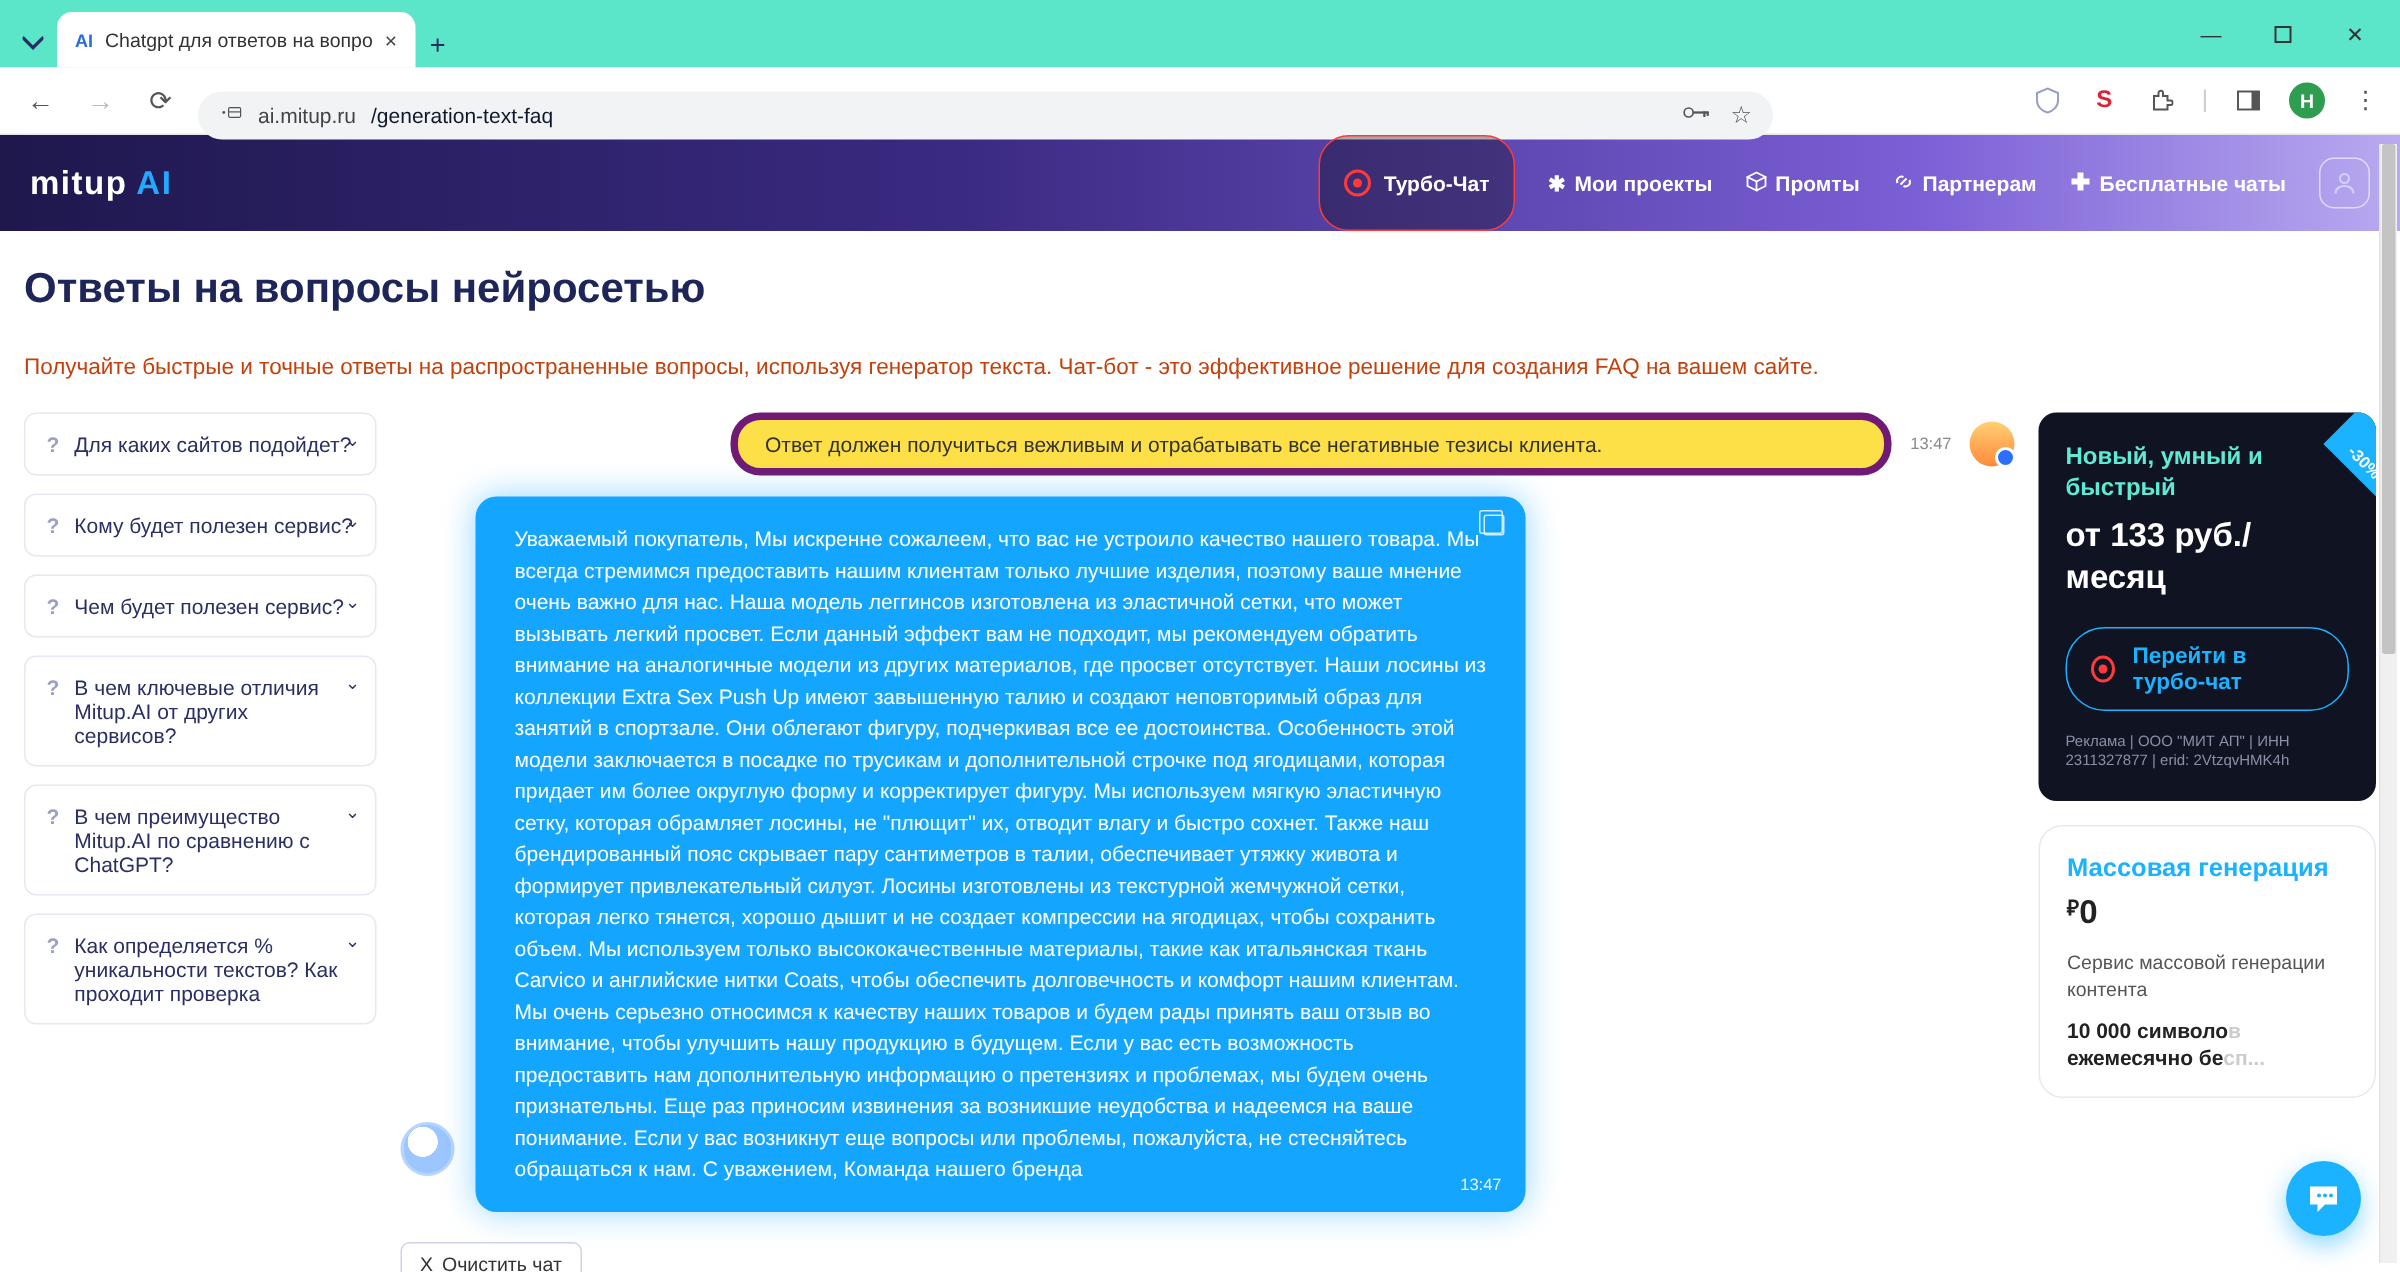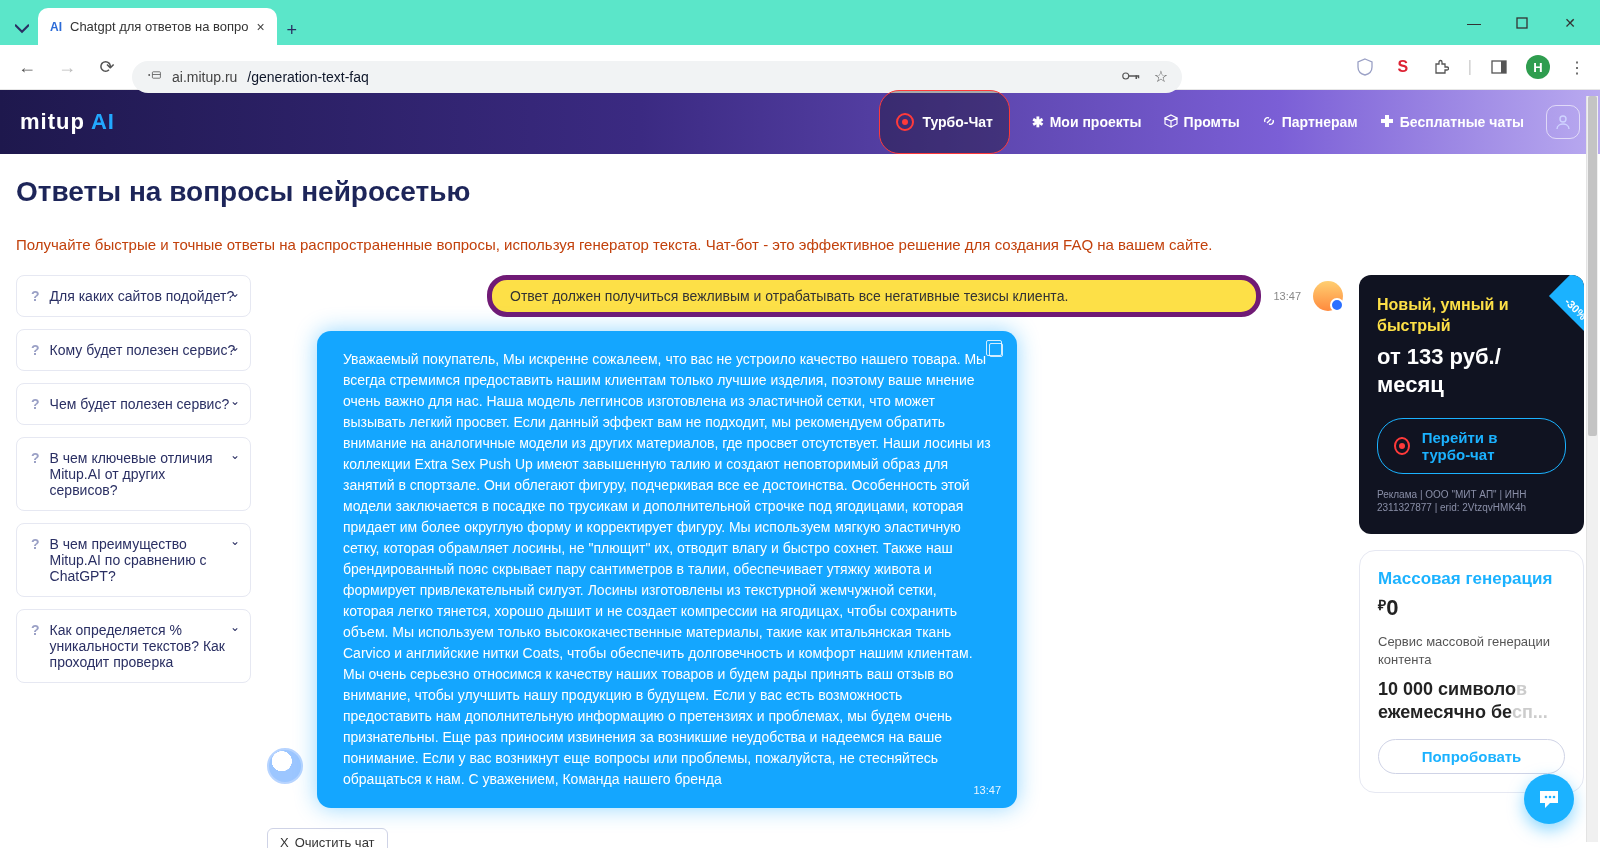--- a/index.html
+++ b/index.html
@@ -54,30 +54,30 @@
   .bot-bubble { background:#14a6ff; color:#fff; border-radius:14px; padding:18px 26px; font-size:14px; line-height:1.5; position:relative; box-shadow:0 0 22px rgba(20,166,255,0.45); max-width: 700px;}
   .copy-icon { position:absolute; top:12px; right:14px; width:14px; height:14px; border:1.5px solid rgba(255,255,255,0.8); border-radius:2px;}
   .copy-icon::before{content:""; position:absolute; top:-4px; left:-4px; width:14px; height:14px; border:1.5px solid rgba(255,255,255,0.8); border-radius:2px;}
   .bot-time { position:absolute; right:16px; bottom:10px; font-size:11px; color:#e8f5ff; }
   .clear-btn { margin-top:20px; background:#fff; border:1px solid #cfd3e6; border-radius:6px; padding:6px 12px; font-size:13px; color:#333; display:inline-flex; gap:6px; align-items:center;}
   
   .right-col { display:flex; flex-direction:column; gap:16px; }
   .promo-card { background:#101321; color:#fff; border-radius:12px; padding:20px 18px; position:relative; overflow:hidden; }
   .promo-badge { position:absolute; top:0; right:0; width:56px; height:56px; background:#1bb2ff; transform:rotate(45deg) translate(18px,-28px); display:flex; align-items:flex-end; justify-content:center; font-size:11px; font-weight:700; padding-bottom:4px;}
   .promo-badge span{ transform:rotate(0deg);}
-  .promo-title { color:#fde047; font-size:16px; font-weight:700; line-height:1.3;}
+  .promo-title { color:#5eead4; font-size:16px; font-weight:700; line-height:1.3;}
   .promo-price { font-size:22px; font-weight:700; margin-top:6px; line-height:1.3;}
   .promo-btn { margin-top:18px; border:1px solid #1bb2ff; border-radius:26px; padding:10px 16px; display:flex; align-items:center; gap:12px; color:#1bb2ff; font-size:15px; font-weight:600; justify-content:center;}
   .promo-legal { margin-top:14px; font-size:10px; color:#8a8fa8; line-height:1.3;}
   .mass-card { background:#fff; border:1px solid #e6e8f2; border-radius:16px; padding:18px; }
   .mass-title { color:#1bb2ff; font-size:17px; font-weight:700; margin-bottom:6px;}
   .mass-price { font-size:22px; font-weight:700; color:#222; }
   .ruble-sup { font-size:14px; vertical-align:top; }
   .mass-sub { color:#555; font-size:13px; margin-top:12px; line-height:1.4;}
-  .mass-bold { font-weight:700; color:#222; margin-top:10px; font-size:18px;}
+  .mass-bold { font-weight:700; color:#222; margin-top:10px; font-size:14px;}
   .mass-fade { color:#ccc; }
   .try-btn { margin-top:16px; border:1px solid #cfd3e6; border-radius:22px; padding:8px 0; text-align:center; color:#1bb2ff; font-size:15px; font-weight:600;}
   .fab { position:fixed; right:26px; bottom:24px; width:50px; height:50px; border-radius:50%; background:#1bb2ff; display:flex; align-items:center; justify-content:center; color:#fff; box-shadow:0 6px 16px rgba(27,178,255,0.5);}
   .scrollbar-v { position:fixed; right:2px; top:96px; bottom:6px; width:12px; background:#f0f0f0; border-left:1px solid #e3e3e3;}
   .scrollbar-v .thumb { position:absolute; top:0; height:340px; left:1px; right:1px; background:#c4c4c4; border-radius:2px;}
 </style>
 </head>
 <body>
 
 <div class="titlebar">
@@ -278,21 +278,20 @@
         </div>
         <div class="promo-legal">Реклама | ООО "МИТ АП" | ИНН 2311327877 | erid: 2VtzqvHMK4h</div>
       </div>
 
       <div class="mass-card">
         <div class="mass-title">Массовая генерация</div>
         <div class="mass-price"><span class="ruble-sup">₽</span><span>0</span></div>
         <div class="mass-sub">Сервис массовой генерации контента</div>
         <div class="mass-bold"><span>10 000 символо</span><span class="mass-fade">в</span></div>
         <div class="mass-bold" style="margin-top:2px;"><span>ежемесячно бе</span><span class="mass-fade">сп...</span></div>
-        <div class="try-btn">Попробовать</div>
       </div>
     </div>
   </div>
 </div>
 
 <div class="fab">
   <svg width="24" height="22" viewBox="0 0 24 22">
       <path d="M3 3 H21 V15 H13 L8 20 V15 H3 Z" fill="#fff"></path>
       <circle cx="9" cy="9" r="1.3" fill="#1bb2ff"></circle>
       <circle cx="13" cy="9" r="1.3" fill="#1bb2ff"></circle>

